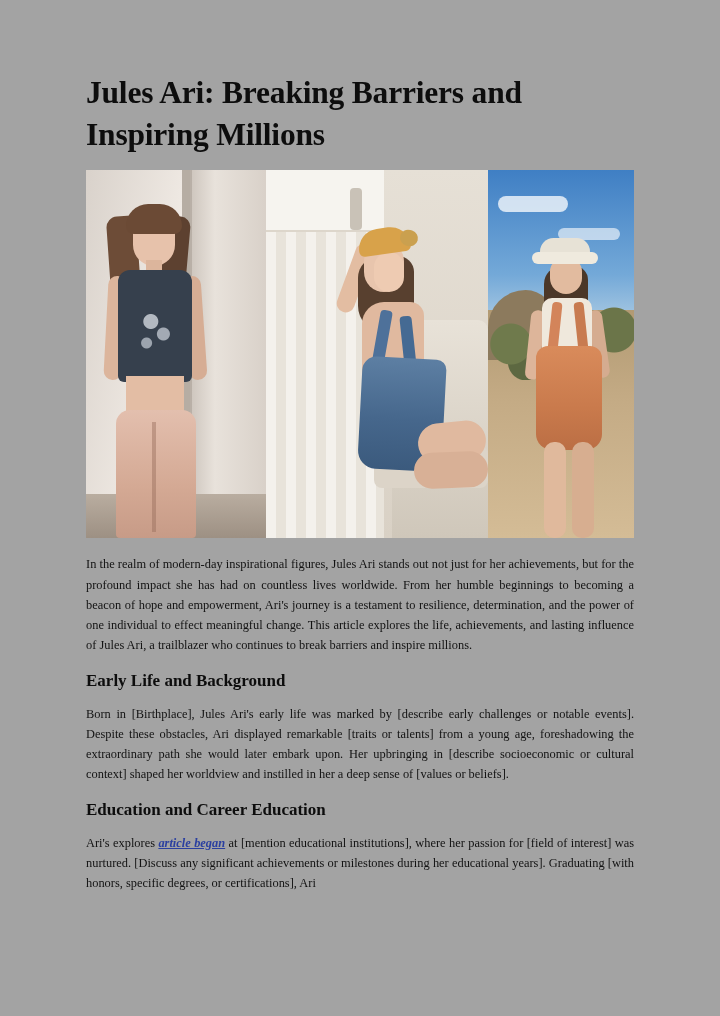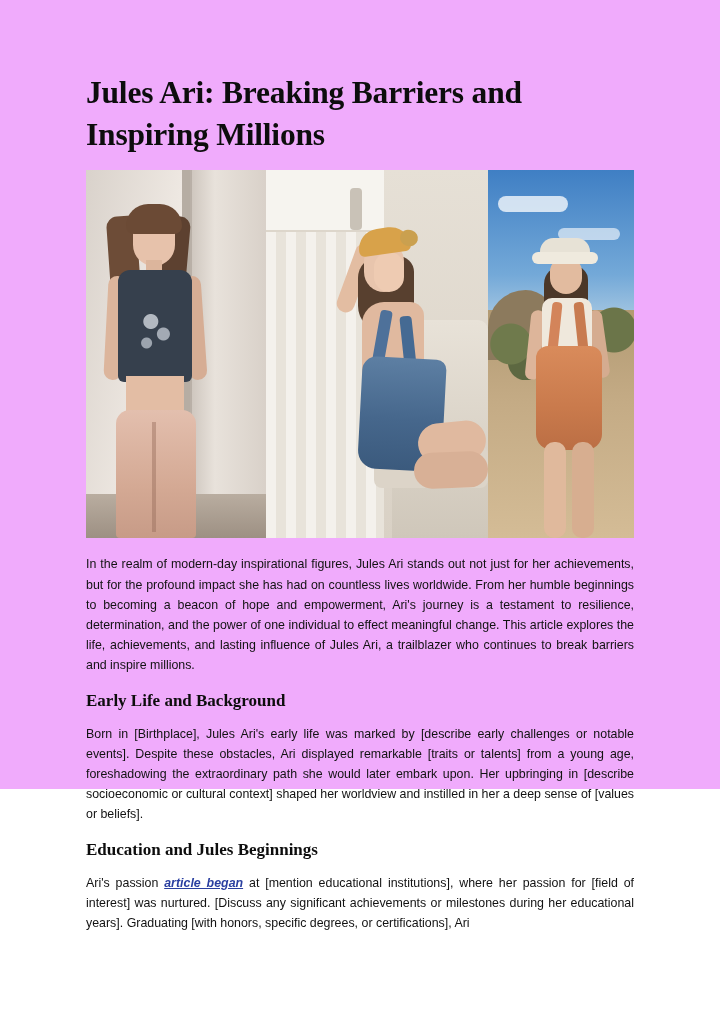--- a/index.html
+++ b/index.html
@@ -10,22 +10,22 @@
   body {
     width: 720px;
     height: 1016px;
     overflow: hidden;
     font-family: "Liberation Serif", serif;
     color: #111111;
   }
   .page {
     position: relative;
     width: 720px;
-    height: 789px;
-    background: #f0abfc;
+    height: 1016px;
+    background: #a3a3a3;
     box-sizing: border-box;
     padding: 72px 86px 0 86px;
   }
   .doc-title {
     font-family: "Liberation Serif", serif;
     font-weight: bold;
     font-size: 31.5px;
     line-height: 1.34;
     letter-spacing: -0.2px;
     color: #0d0d0d;
@@ -281,21 +281,21 @@
     position: absolute; left: 40px; top: 140px; width: 14px; height: 70px;
     background: #ddb59a; border-radius: 8px; transform: rotate(6deg);
   }
   .p3-armB {
     position: absolute; left: 104px; top: 140px; width: 14px; height: 68px;
     background: #d5ac90; border-radius: 8px; transform: rotate(-8deg);
   }
 
   
   p.body-text {
-    font-family: Liberation Sans, sans-serif;
+    font-family: Liberation Serif, serif;
     font-size: 12.4px;
     line-height: 1.62;
     text-align: justify;
     color: #121212;
     margin: 0 0 14px 0;
     width: 548px;
   }
   h2.section-heading {
     font-family: "Liberation Serif", serif;
     font-weight: bold;
@@ -383,16 +383,16 @@
       <div class="p3-legB"></div>
     </div>
 
   </div>
 
   <p class="body-text">In the realm of modern-day inspirational figures, Jules Ari stands out not just for her achievements, but for the profound impact she has had on countless lives worldwide. From her humble beginnings to becoming a beacon of hope and empowerment, Ari's journey is a testament to resilience, determination, and the power of one individual to effect meaningful change. This article explores the life, achievements, and lasting influence of Jules Ari, a trailblazer who continues to break barriers and inspire millions.</p>
 
   <h2 class="section-heading">Early Life and Background</h2>
   <p class="body-text">Born in [Birthplace], Jules Ari's early life was marked by [describe early challenges or notable events]. Despite these obstacles, Ari displayed remarkable [traits or talents] from a young age, foreshadowing the extraordinary path she would later embark upon. Her upbringing in [describe socioeconomic or cultural context] shaped her worldview and instilled in her a deep sense of [values or beliefs].</p>
 
-  <h2 class="section-heading">Education and Jules Beginnings</h2>
-  <p class="body-text"><span>Ari's passion </span><a class="inline-link" href="#">article began</a><span> at [mention educational institutions], where her passion for [field of interest] was nurtured. [Discuss any significant achievements or milestones during her educational years]. Graduating [with honors, specific degrees, or certifications], Ari</span></p>
+  <h2 class="section-heading">Education and Career Education</h2>
+  <p class="body-text"><span>Ari's explores </span><a class="inline-link" href="#">article began</a><span> at [mention educational institutions], where her passion for [field of interest] was nurtured. [Discuss any significant achievements or milestones during her educational years]. Graduating [with honors, specific degrees, or certifications], Ari</span></p>
 
 </div>
 
 </body></html>

